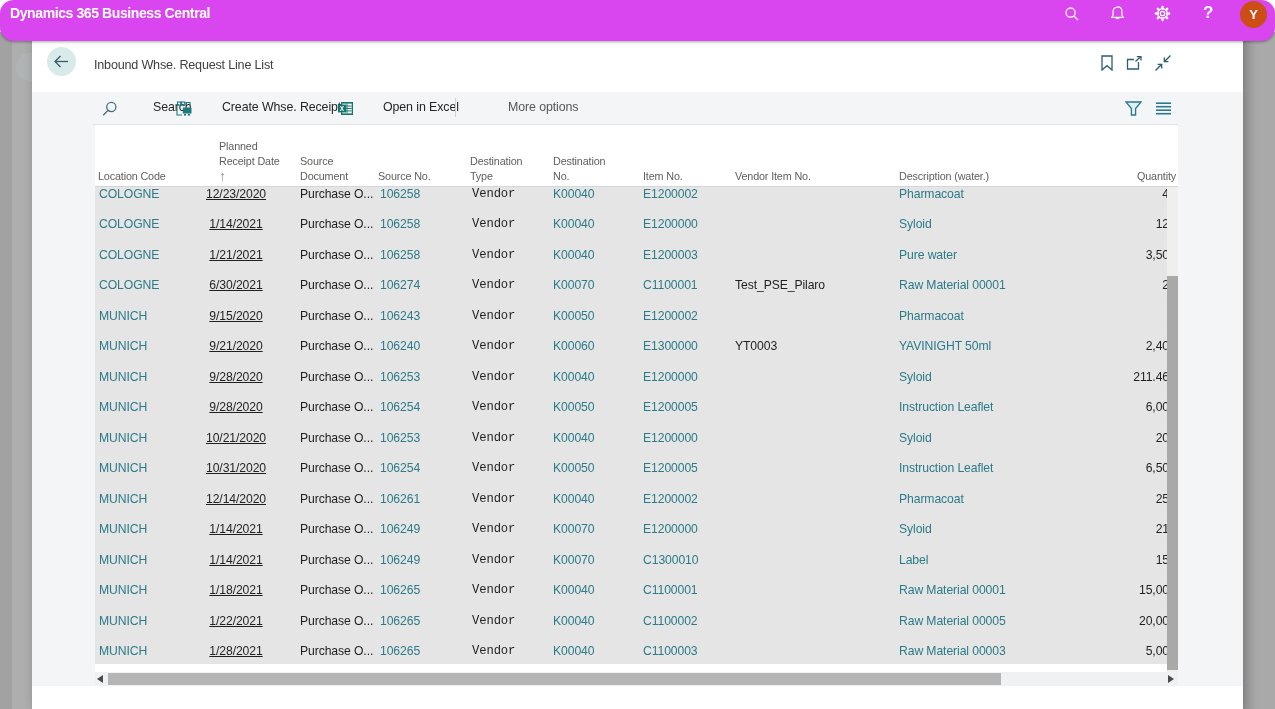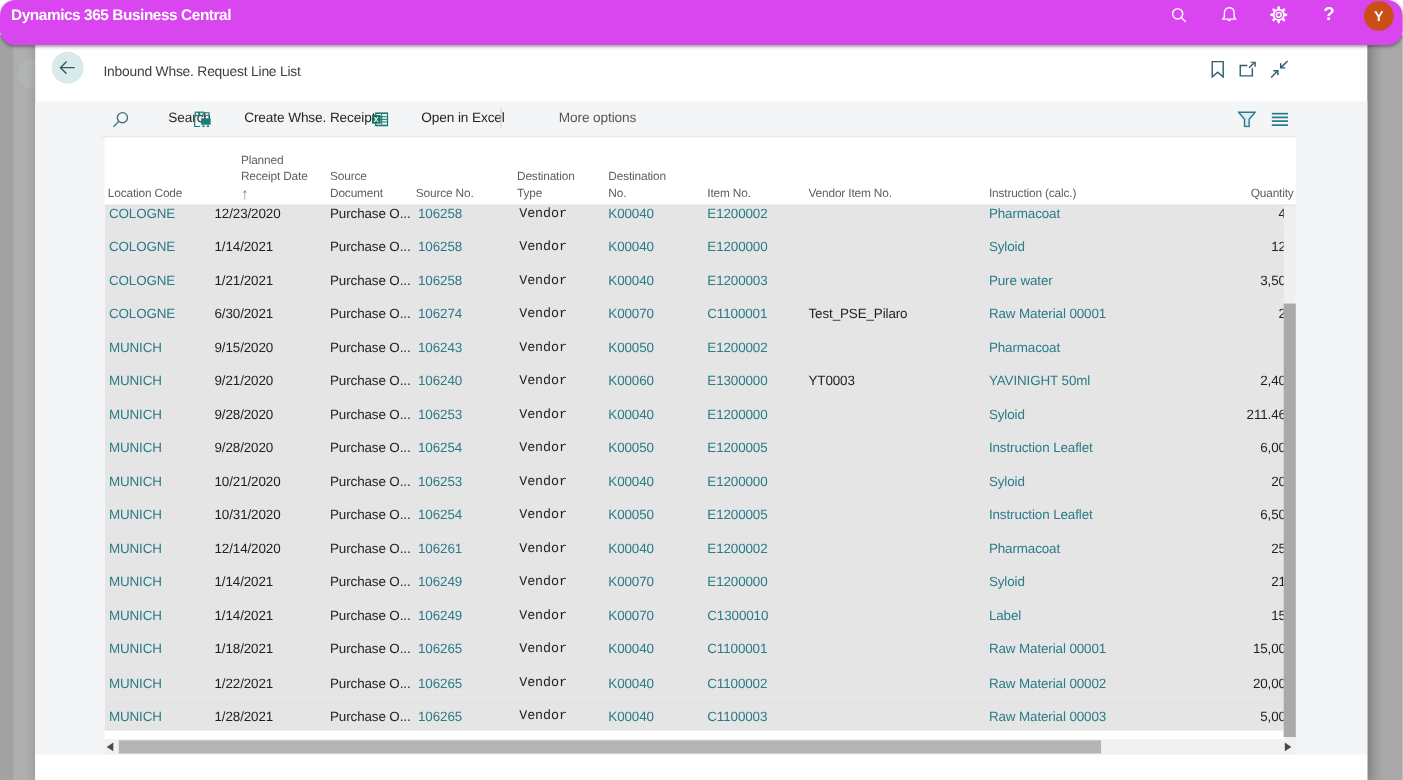--- a/index.html
+++ b/index.html
@@ -44,21 +44,21 @@
   #hd-border { position:absolute; left:63px; top:153px; width:1083px; height:1px; background:#d6d6d6; }
 
   
   #rows { position:absolute; left:63px; top:154px; width:1073px; height:485px; overflow:hidden; }
   .row { position:relative; width:1073px; height:30.5px; border-bottom:1px solid #e3e4e5; background:#e5e5e5; }
   .row:first-child { margin-top:-11.5px; }
   .c { position:absolute; top:3px; height:30.5px; line-height:30.5px; font-size:12.2px; letter-spacing:-0.1px; color:#1f1f1f; white-space:nowrap; }
   .lnk { color:#2b7b88; }
   
   .c-loc { left:4px; }
-  .c-date { left:100px; width:82px; text-align:left; }
+  .c-date { left:100px; width:82px; text-align:center;text-decoration:underline; }
   .c-doc { left:205px; }
   .c-src { left:285px; }
   .c-dtyp { left:377px;font-family:Liberation Mono, monospace; }
   .c-dno { left:458px; }
   .c-item { left:548px; }
   .c-vitem { left:640px; }
   .c-desc { left:804px; }
   .c-qty { left:880px; width:194px; text-align:right; }
 
   
@@ -184,21 +184,21 @@
   <div id="panel"></div>
 
   <div class="hd" style="left:66px; top:136px;">Location Code</div>
   <div class="hd" style="left:187px; top:106px;">Planned<br>Receipt Date<br><span style="font-size:14px; color:#8a8886;">↑</span></div>
   <div class="hd" style="left:268px; top:121px;">Source<br>Document</div>
   <div class="hd" style="left:346px; top:136px;">Source No.</div>
   <div class="hd" style="left:438px; top:121px;">Destination<br>Type</div>
   <div class="hd" style="left:521px; top:121px;">Destination<br>No.</div>
   <div class="hd" style="left:611px; top:136px;">Item No.</div>
   <div class="hd" style="left:703px; top:136px;">Vendor Item No.</div>
-  <div class="hd" style="left:867px; top:136px;">Instruction (calc.)</div>
+  <div class="hd" style="left:867px; top:136px;">Description (water.)</div>
   <div class="hd" style="left:1044px; top:136px; width:100px; text-align:right;">Quantity</div>
   <div id="hd-border"></div>
 
   <div id="rows">
   <div class="row">
         <span class="c c-loc lnk">COLOGNE</span>
         <span class="c c-date">12/23/2020</span>
         <span class="c c-doc">Purchase O...</span>
         <span class="c c-src lnk">106258</span>
         <span class="c c-dtyp">Vendor</span>
@@ -366,21 +366,21 @@
       </div>
   <div class="row">
         <span class="c c-loc lnk">MUNICH</span>
         <span class="c c-date">1/22/2021</span>
         <span class="c c-doc">Purchase O...</span>
         <span class="c c-src lnk">106265</span>
         <span class="c c-dtyp">Vendor</span>
         <span class="c c-dno lnk">K00040</span>
         <span class="c c-item lnk">C1100002</span>
         <span class="c c-vitem"></span>
-        <span class="c c-desc lnk">Raw Material 00002</span>
+        <span class="c c-desc lnk">Raw Material 00005</span>
         <span class="c c-qty">20,00</span>
       </div>
   <div class="row">
         <span class="c c-loc lnk">MUNICH</span>
         <span class="c c-date">1/28/2021</span>
         <span class="c c-doc">Purchase O...</span>
         <span class="c c-src lnk">106265</span>
         <span class="c c-dtyp">Vendor</span>
         <span class="c c-dno lnk">K00040</span>
         <span class="c c-item lnk">C1100003</span>

